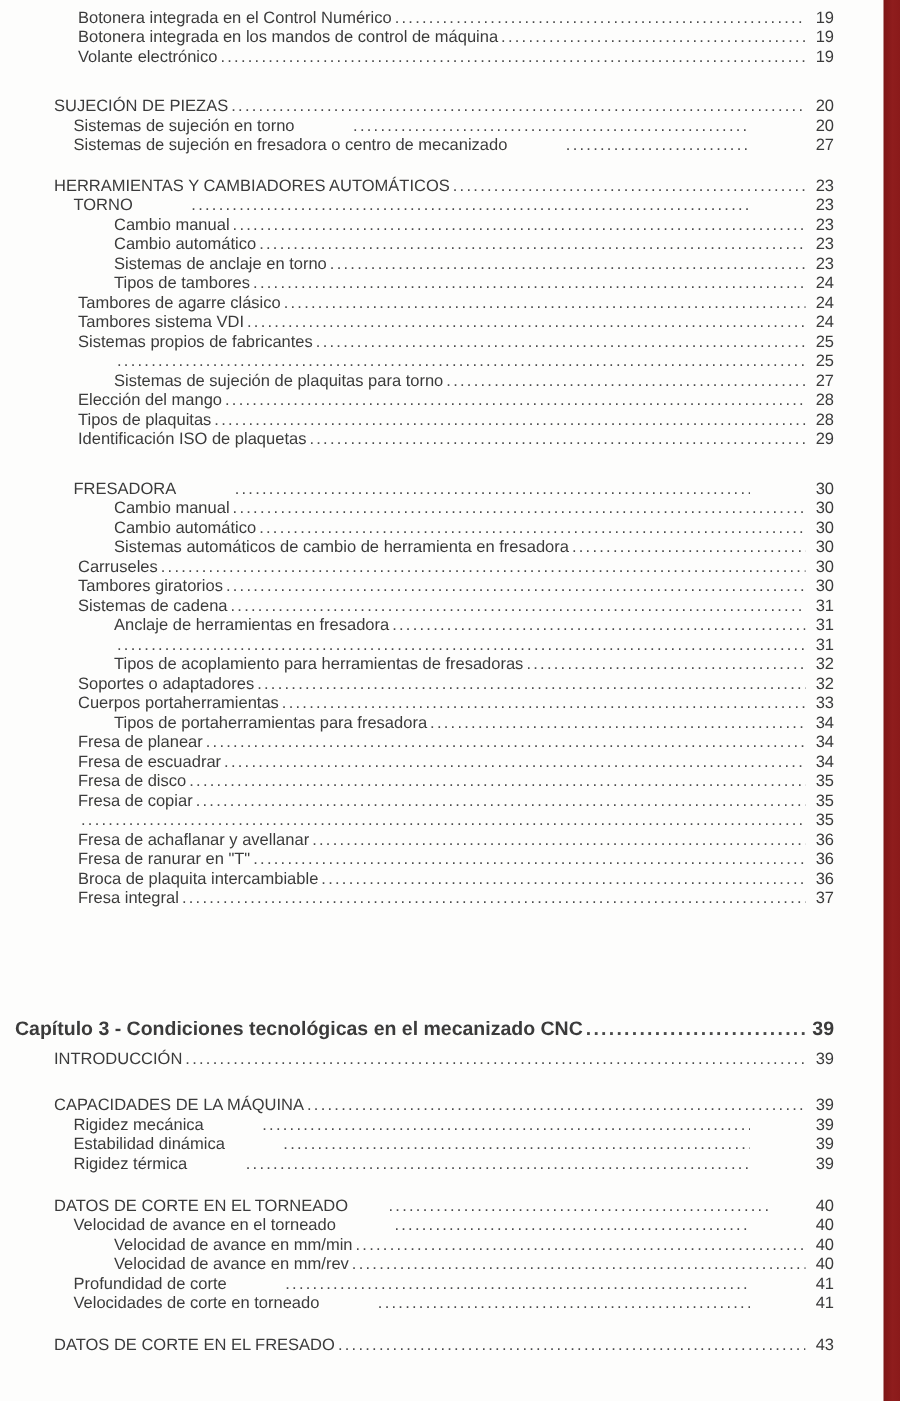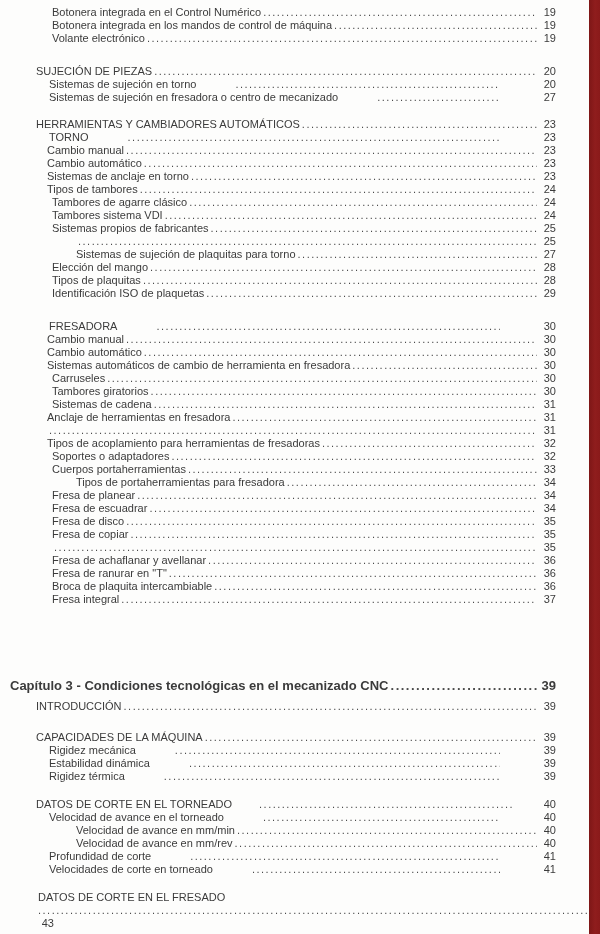--- a/index.html
+++ b/index.html
@@ -42,21 +42,21 @@
     letter-spacing: 1.5px;
     color: #4a4a4a;
   }
   .toc-dots::after {
     content: "........................................................................................................................................................................................................";
   }
   .toc-page { flex: 0 0 auto; min-width: 16px; text-align: right; }
   .depth-0 { padding-left: 10px; font-weight: bold; font-size: 13px; line-height: 16px; }
   .depth-1 { padding-left: 36px; justify-content: flex-end; }
   .depth-2 { padding-left: 49px; gap: 37px; }
-  .depth-3 { padding-left: 47px; }
+  .depth-3 { padding-left: 76px; }
   .depth-4 { padding-left: 76px; }
   .depth-5 { padding-left: 52px; }
 </style>
 </head>
 <body>
 
 <div class="page">
   <div class="toc" id="toc">
   <div class="toc-row depth-5">
     <span class="toc-label">Botonera integrada en el Control Numérico</span>
@@ -372,20 +372,20 @@
     <span class="toc-dots"></span>
     <span class="toc-page">41</span>
   </div>
 
   <div class="toc-row depth-2">
     <span class="toc-label">Velocidades de corte en torneado</span>
     <span class="toc-dots"></span>
     <span class="toc-page">41</span>
   </div>
 
-  <div class="toc-row depth-1" style="margin-top: 15px; flex-direction: column;">
+  <div class="toc-row depth-1" style="margin-top: 15px;">
     <span class="toc-label">DATOS DE CORTE EN EL FRESADO</span>
     <span class="toc-dots"></span>
     <span class="toc-page">43</span>
   </div>
 </div>
   <div class="book-edge" style="background: linear-gradient(90deg, rgb(126, 23, 23) 0%, rgb(143, 29, 29) 55%, rgb(138, 26, 26) 100%);"></div>
 </div>
 
 </body></html>

